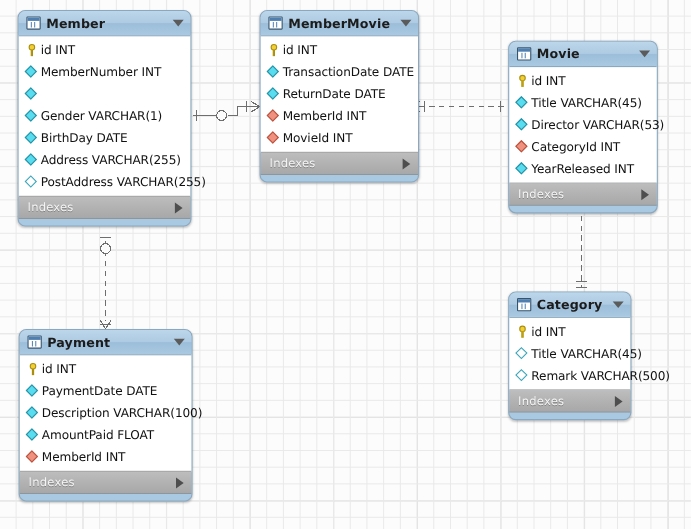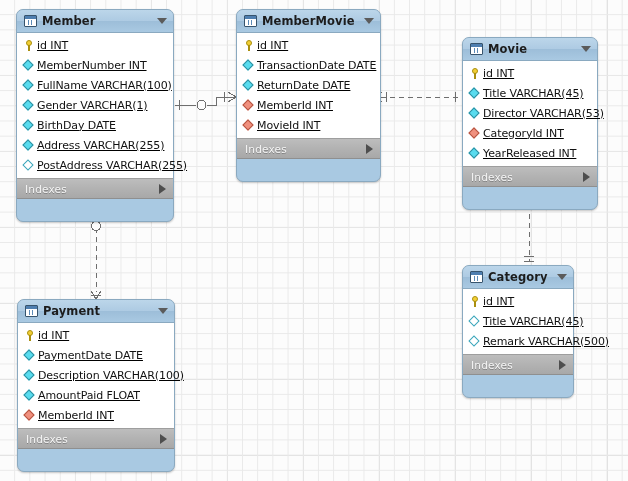--- a/index.html
+++ b/index.html
@@ -34,21 +34,21 @@
   }
 
   
   .entity {
     position: absolute;
     box-sizing: border-box;
     background: #a9c9e2;
     border: 1px solid #8aa9c0;
     border-radius: 7px;
     box-shadow: 0 1px 2px rgba(0,0,0,.22);
-    padding-bottom: 22px;
+    padding-bottom: 6px;
   }
   .entity-header {
     height: 22px;
     display: flex;
     align-items: center;
     padding: 0 6px 0 7px;
     border-radius: 6px 6px 0 0;
     background: linear-gradient(to bottom, #bcd6ea 0%, #aecbe3 48%, #9dbed9 52%, #a9c9e2 100%);
   }
   .tbl-icon {
@@ -92,21 +92,20 @@
     border-left: 5px solid transparent;
     border-right: 5px solid transparent;
     border-top: 6px solid #5b5b5b;
   }
 
   .entity-body {
     background: #ffffff;
     border-top: 1px solid #8aa9c0;
     border-bottom: 1px solid #9e9e9e;
     padding: 2px 0 3px 0;
-    text-decoration: underline;
   }
   .col-row {
     display: flex;
     align-items: center;
     height: 20px;
     padding-left: 5px;
     white-space: nowrap;
   }
   .col-name {
     font-size: 11px;
@@ -276,21 +275,20 @@
       <div class="col-row">
         <span class="glyph g-pk"></span>
         <span class="col-name">id INT</span>
       </div>
       <div class="col-row">
         <span class="glyph g-col"></span>
         <span class="col-name">MemberNumber INT</span>
       </div>
       <div class="col-row">
         <span class="glyph g-col"></span>
-        <span class="col-name">FullName VARCHAR(100)</span>
       </div>
       <div class="col-row">
         <span class="glyph g-col"></span>
         <span class="col-name">Gender VARCHAR(1)</span>
       </div>
       <div class="col-row">
         <span class="glyph g-col"></span>
         <span class="col-name">BirthDay DATE</span>
       </div>
       <div class="col-row">

